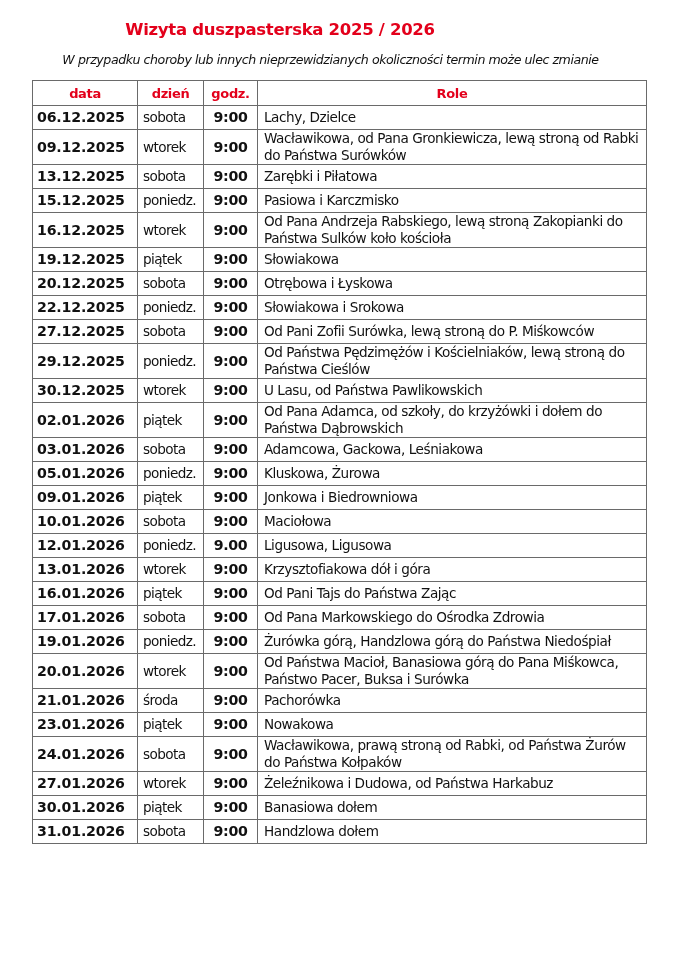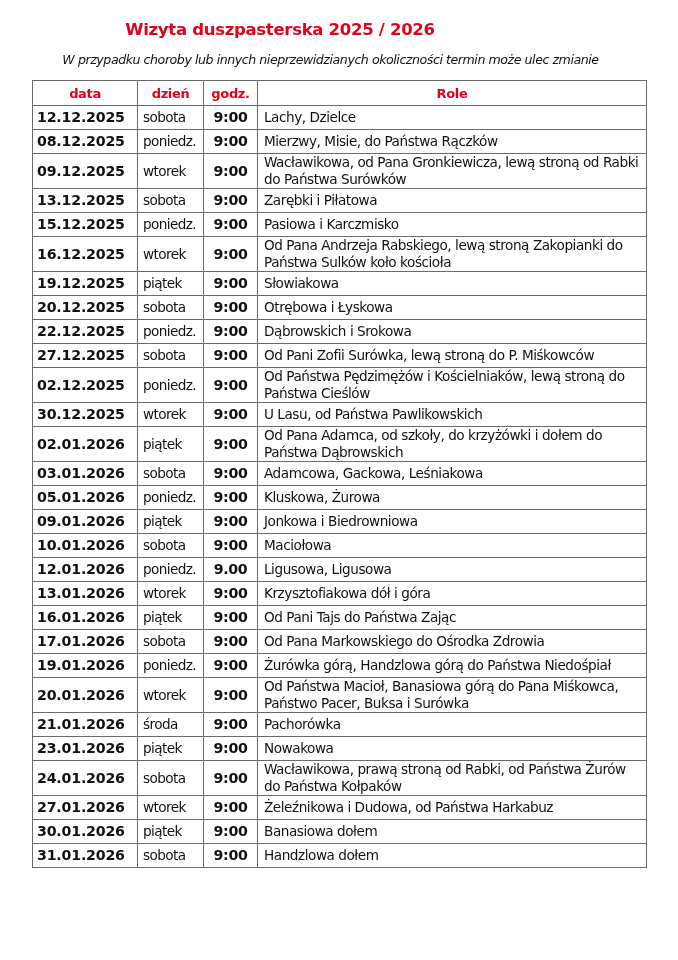--- a/index.html
+++ b/index.html
@@ -33,31 +33,25 @@
   <thead>
     <tr>
       <th>data</th>
       <th>dzień</th>
       <th>godz.</th>
       <th>Role</th>
     </tr>
   </thead>
   <tbody id="rows">
       <tr>
-        <td class="date">12.12.2025</td>
+        <td class="date">06.12.2025</td>
         <td class="day">sobota</td>
         <td class="time">9:00</td>
         <td class="role">Lachy, Dzielce</td>
       </tr>
-      <tr>
-        <td class="date">08.12.2025</td>
-        <td class="day">poniedz.</td>
-        <td class="time">9:00</td>
-        <td class="role">Mierzwy, Misie, do Państwa Rączków</td>
-      </tr>
       <tr class="tall">
         <td class="date">09.12.2025</td>
         <td class="day">wtorek</td>
         <td class="time">9:00</td>
         <td class="role">Wacławikowa, od Pana Gronkiewicza, lewą stroną od Rabki do Państwa Surówków</td>
       </tr>
       <tr>
         <td class="date">13.12.2025</td>
         <td class="day">sobota</td>
         <td class="time">9:00</td>
@@ -84,30 +78,30 @@
       <tr>
         <td class="date">20.12.2025</td>
         <td class="day">sobota</td>
         <td class="time">9:00</td>
         <td class="role">Otrębowa i Łyskowa</td>
       </tr>
       <tr>
         <td class="date">22.12.2025</td>
         <td class="day">poniedz.</td>
         <td class="time">9:00</td>
-        <td class="role">Dąbrowskich i Srokowa</td>
+        <td class="role">Słowiakowa i Srokowa</td>
       </tr>
       <tr>
         <td class="date">27.12.2025</td>
         <td class="day">sobota</td>
         <td class="time">9:00</td>
         <td class="role">Od Pani Zofii Surówka, lewą stroną do P. Miśkowców</td>
       </tr>
       <tr class="tall">
-        <td class="date">02.12.2025</td>
+        <td class="date">29.12.2025</td>
         <td class="day">poniedz.</td>
         <td class="time">9:00</td>
         <td class="role">Od Państwa Pędzimężów i Kościelniaków, lewą stroną do Państwa Cieślów</td>
       </tr>
       <tr>
         <td class="date">30.12.2025</td>
         <td class="day">wtorek</td>
         <td class="time">9:00</td>
         <td class="role">U Lasu, od Państwa Pawlikowskich</td>
       </tr>

